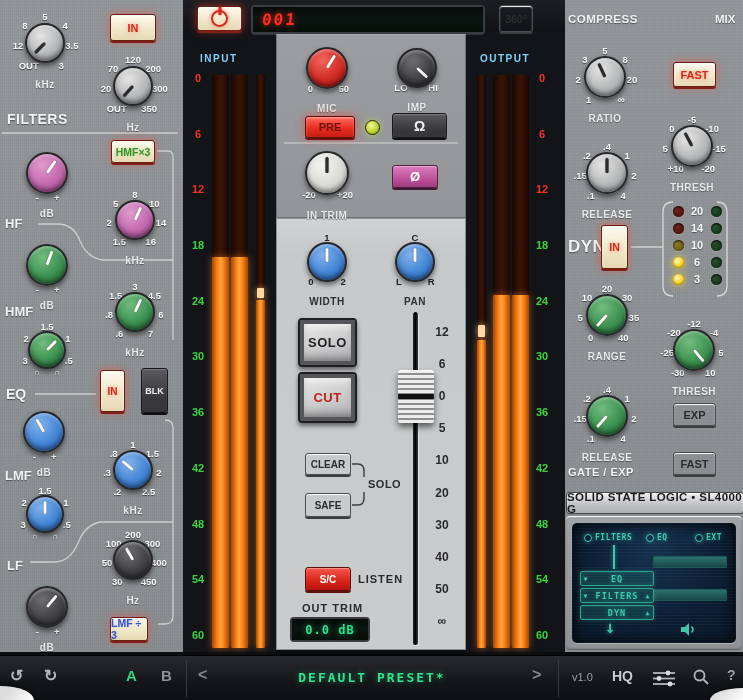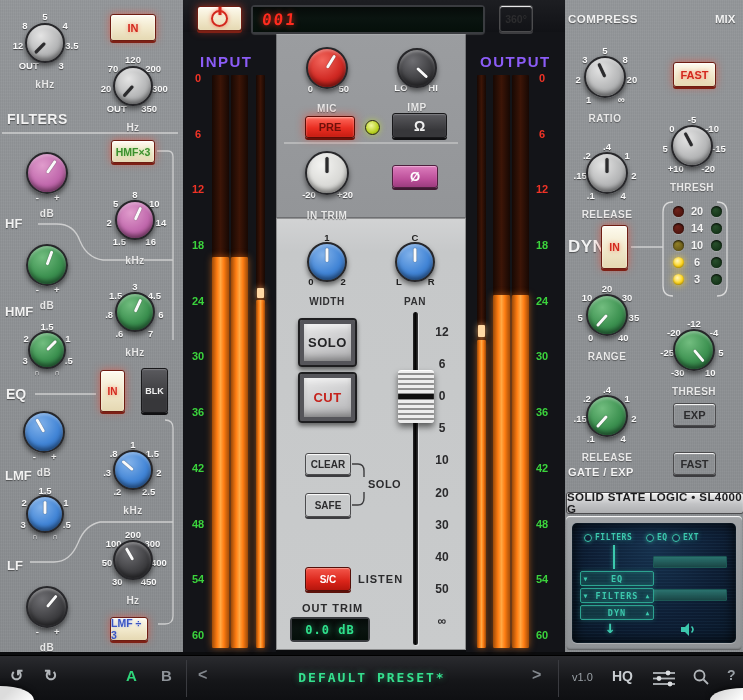--- a/index.html
+++ b/index.html
@@ -62,21 +62,21 @@
   
   .lcdbz{position:absolute;background:#000;border:2px solid #3a3c40;border-radius:4px;
        box-shadow:inset 0 2px 6px #000, 0 1px 1px rgba(255,255,255,.15);}
   .lcd{position:absolute;inset:0;display:flex;align-items:center;justify-content:center;
        background:linear-gradient(#060b09,#0a1410 45%,#050f0a);
        color:#2fe08c;font-family:"DejaVu Sans Mono",monospace;font-weight:700;
        text-shadow:0 0 6px rgba(45,224,140,.55);}
   .seg{position:absolute;color:#ff2b1e;font-family:"DejaVu Sans Mono",monospace;font-weight:700;
        text-shadow:0 0 6px rgba(255,45,28,.8);transform:skewX(-6deg);}
   
-  .mtitle{position:absolute;font-weight:700;font-size:15px;letter-spacing:1.5px;color:#8b5cf6;}
+  .mtitle{position:absolute;font-weight:700;font-size:10px;letter-spacing:1.5px;color:#7dd3fc;}
   .mnum{position:absolute;font-weight:700;font-size:11px;width:26px;text-align:center;transform:translateY(-6px);}
   .mnum.red{color:#ef3326;}
   .mnum.grn{color:#3bd33c;}
   .mbars{position:absolute;display:flex;gap:2px;height:573px;}
   .bar{position:relative;background:linear-gradient(90deg,#170803,#3c1507 50%,#170803);border-radius:1px;}
   .bar.wide{width:17px;}
   .bar.narrow{width:9px;}
   .m-in .bar.narrow{margin-left:6px;}
   .m-out .bar.narrow{margin-right:5px;}
   .lit{position:absolute;left:0;right:0;bottom:0;border-radius:1px;
@@ -799,21 +799,21 @@
           <path d="M11.5 4.5 Q14.5 7.5 11.5 10.5" stroke="#3cc8ad" stroke-width="1.6" fill="none"></path>
         </svg>
       <div class="radio scrtxt" style="left: 12px; top: 10px;">
             <span class="ring"></span>
             <span>FILTERS</span>
           </div>
           <div class="radio scrtxt" style="left: 74px; top: 10px;">
             <span class="ring"></span>
             <span>EQ</span>
           </div>
-          <div class="radio scrtxt" style="left: 100px; top: 10px; align-items: center;">
+          <div class="radio scrtxt" style="left: 123px; top: 10px; align-items: center;">
             <span class="ring"></span>
             <span>EXT</span>
           </div>
           <div class="sbox scrtxt" style="left: 8px; top: 48px; width: 72px;">
             <span class="ar">▼</span>
             <span class="mid">EQ</span>
             <span class="ar"></span>
           </div>
           <div class="sbox scrtxt" style="left: 8px; top: 65px; width: 72px;">
             <span class="ar">▼</span>

